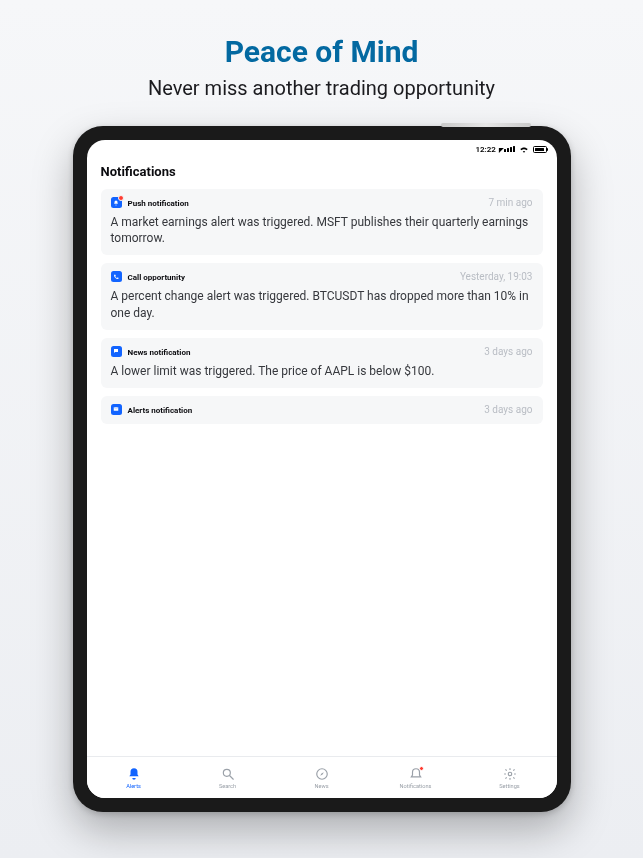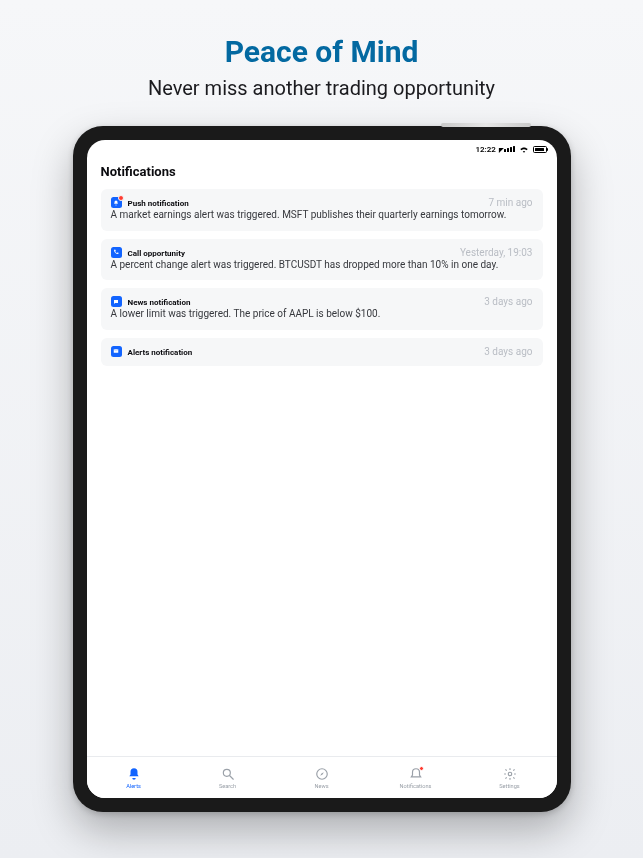--- a/index.html
+++ b/index.html
@@ -79,21 +79,21 @@
     background:#1264ff; display:flex; align-items:center; justify-content:center;
     position:relative;
   }
   .app-icon.push::after{
     content:""; position:absolute; top:-2px; right:-2px; width:4px; height:4px;
     background:#ff3b30; border-radius:50%; border:1px solid #f6f7f8;
   }
   .app-glyph { width:6px; height:6px; }
   .notif-title { font-size: 8px; font-weight:700; color:#0b0b0f; }
   .notif-time { font-size: 10px; color:#b9bdc4; }
-  .notif-body { font-size: 10px; color:#36383d; line-height:1.35; }
+  .notif-body { font-size: 12px; color:#36383d; margin-top:6px; line-height:1.35; }
 
   .tabbar {
     height: 42px;
     border-top: 1px solid #e9ebee;
     display:flex;
     background:#fff;
   }
   .tab {
     flex:1; display:flex; flex-direction:column; align-items:center; justify-content:center;
     gap:2px; color:#9aa0a8; font-size:5.6px; cursor:pointer;

